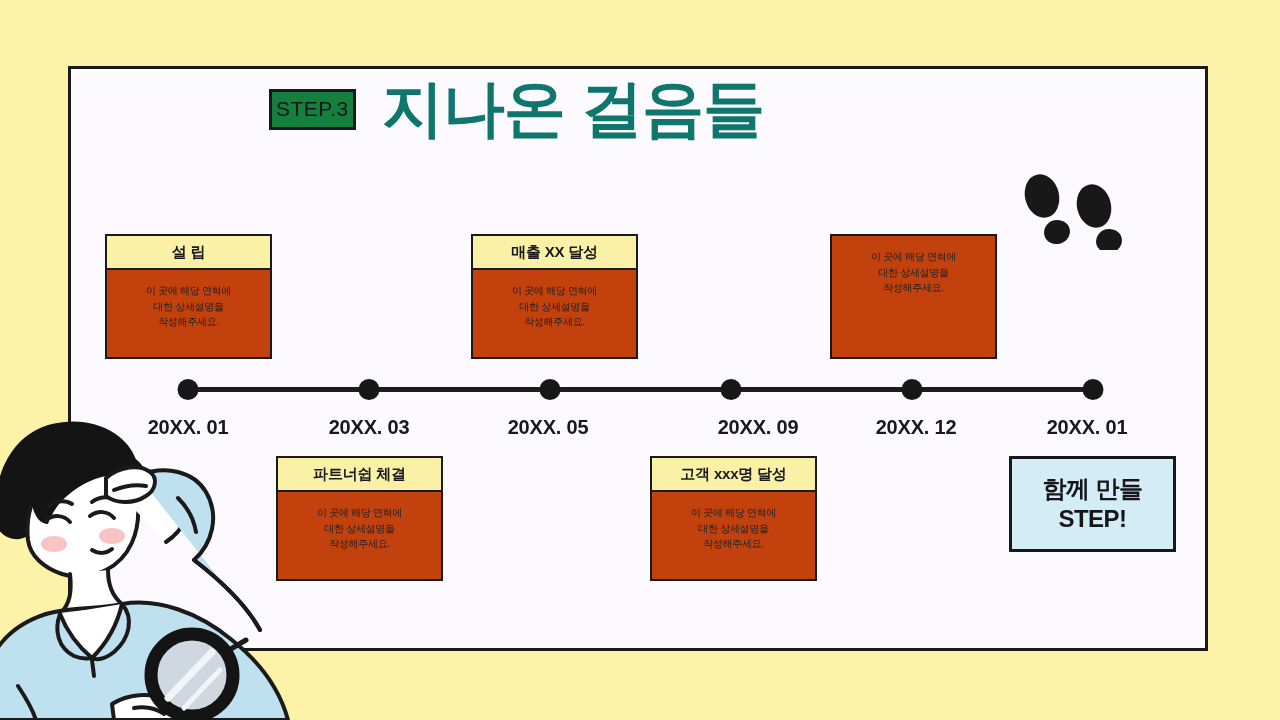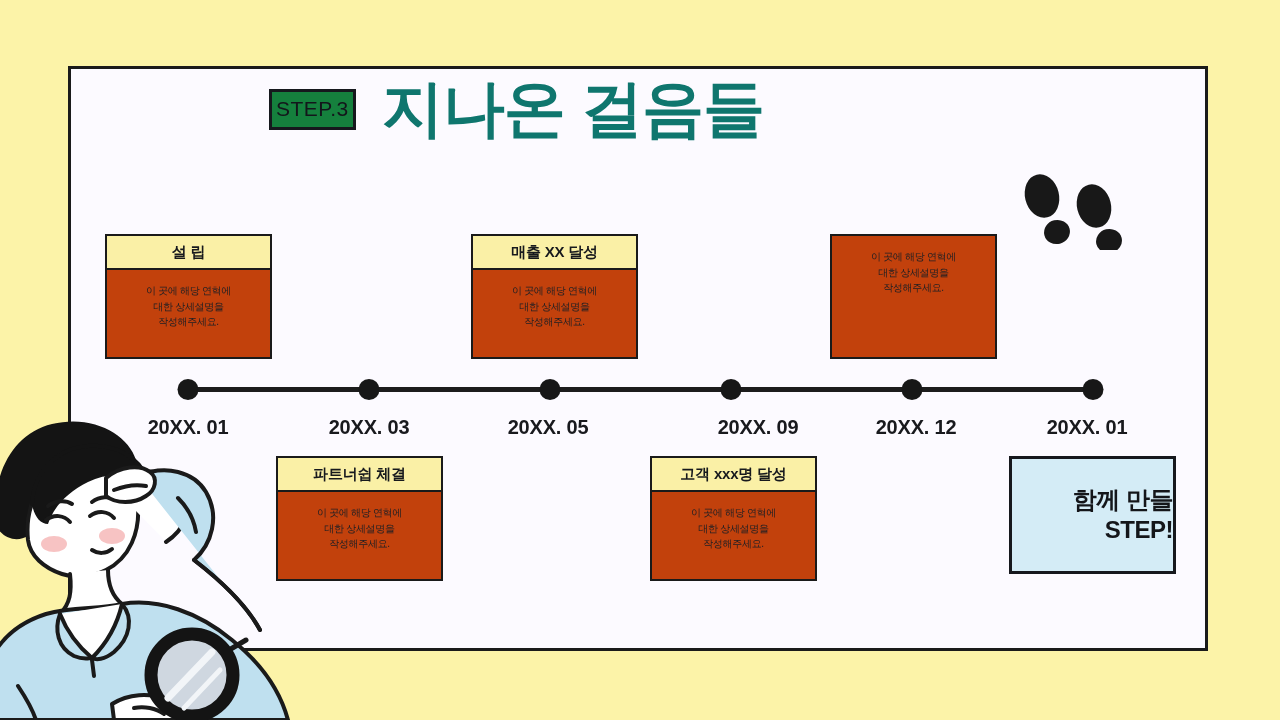--- a/index.html
+++ b/index.html
@@ -56,23 +56,23 @@
   .card.c1{left:105px;}
   .card.c2{left:471px;}
   .card.c3{left:830px;}
   
   .card.bottom{top:456px;height:125px;}
   .card.c4{left:276px;}
   .card.c5{left:650px;}
 
   
   .next-box{
-    position:absolute;left:1009px;top:456px;width:167px;height:118px;
+    position:absolute;left:1009px;top:456px;width:167px;height:96px;
     background:#d4ecf6;border:3px solid #16181d;box-sizing:border-box;
-    display:flex;flex-direction:column;align-items:flex-end;justify-content:center;
+    display:flex;flex-direction:column;align-items:center;justify-content:center;
     gap:2px;
   }
   .next-box span{font-size:24px;font-weight:700;color:#14161a;line-height:1.15;letter-spacing:-.5px;}
 
   
   .timeline-line{
     position:absolute;left:188px;top:387px;width:906px;height:5px;background:#1c1c1c;
   }
   .tl-dot{
     position:absolute;top:379px;width:21px;height:21px;border-radius:50%;

